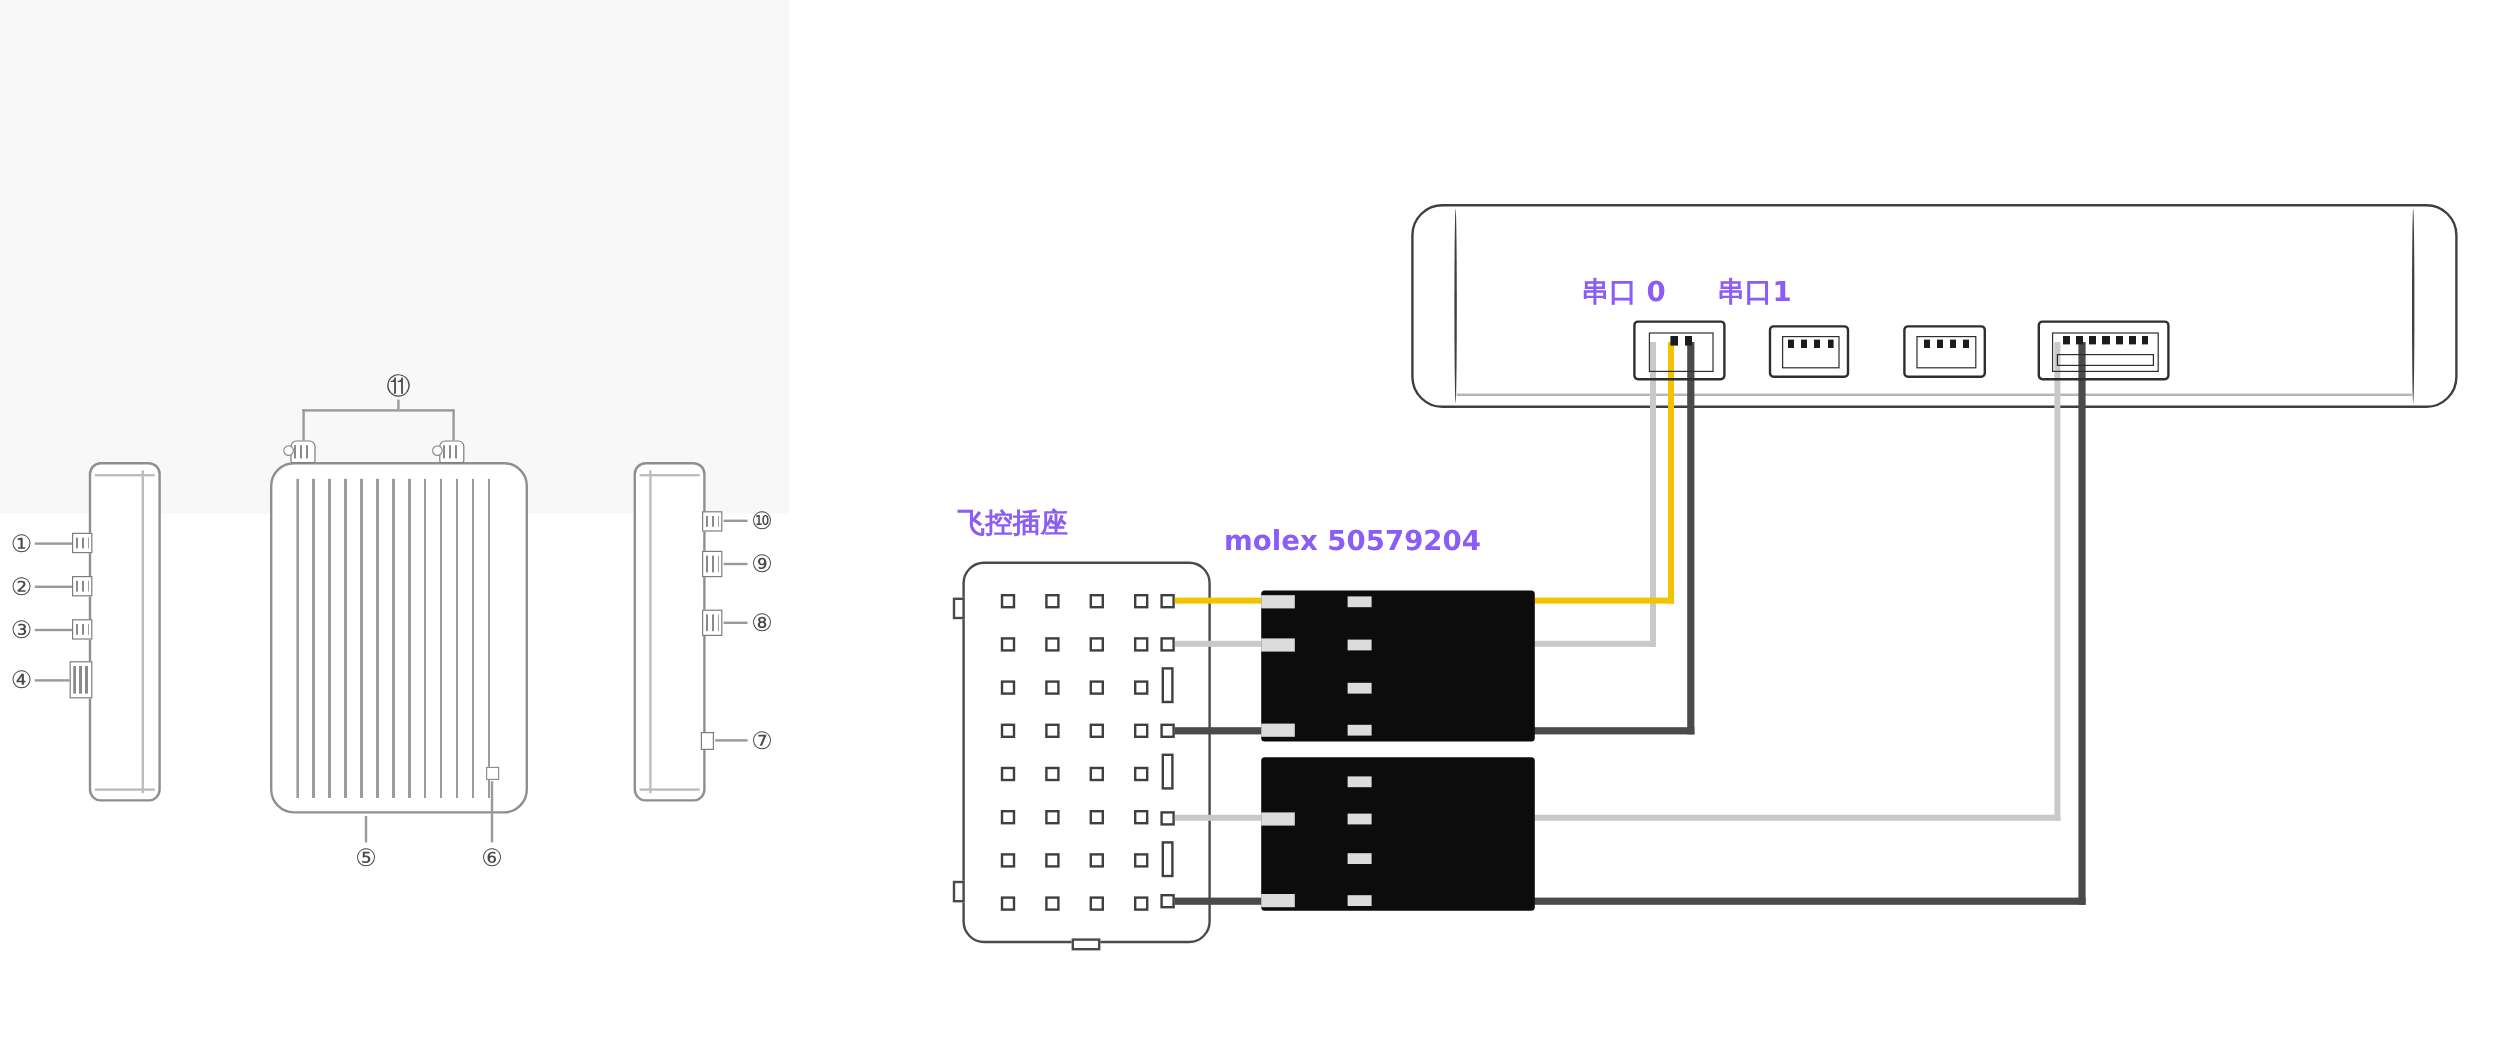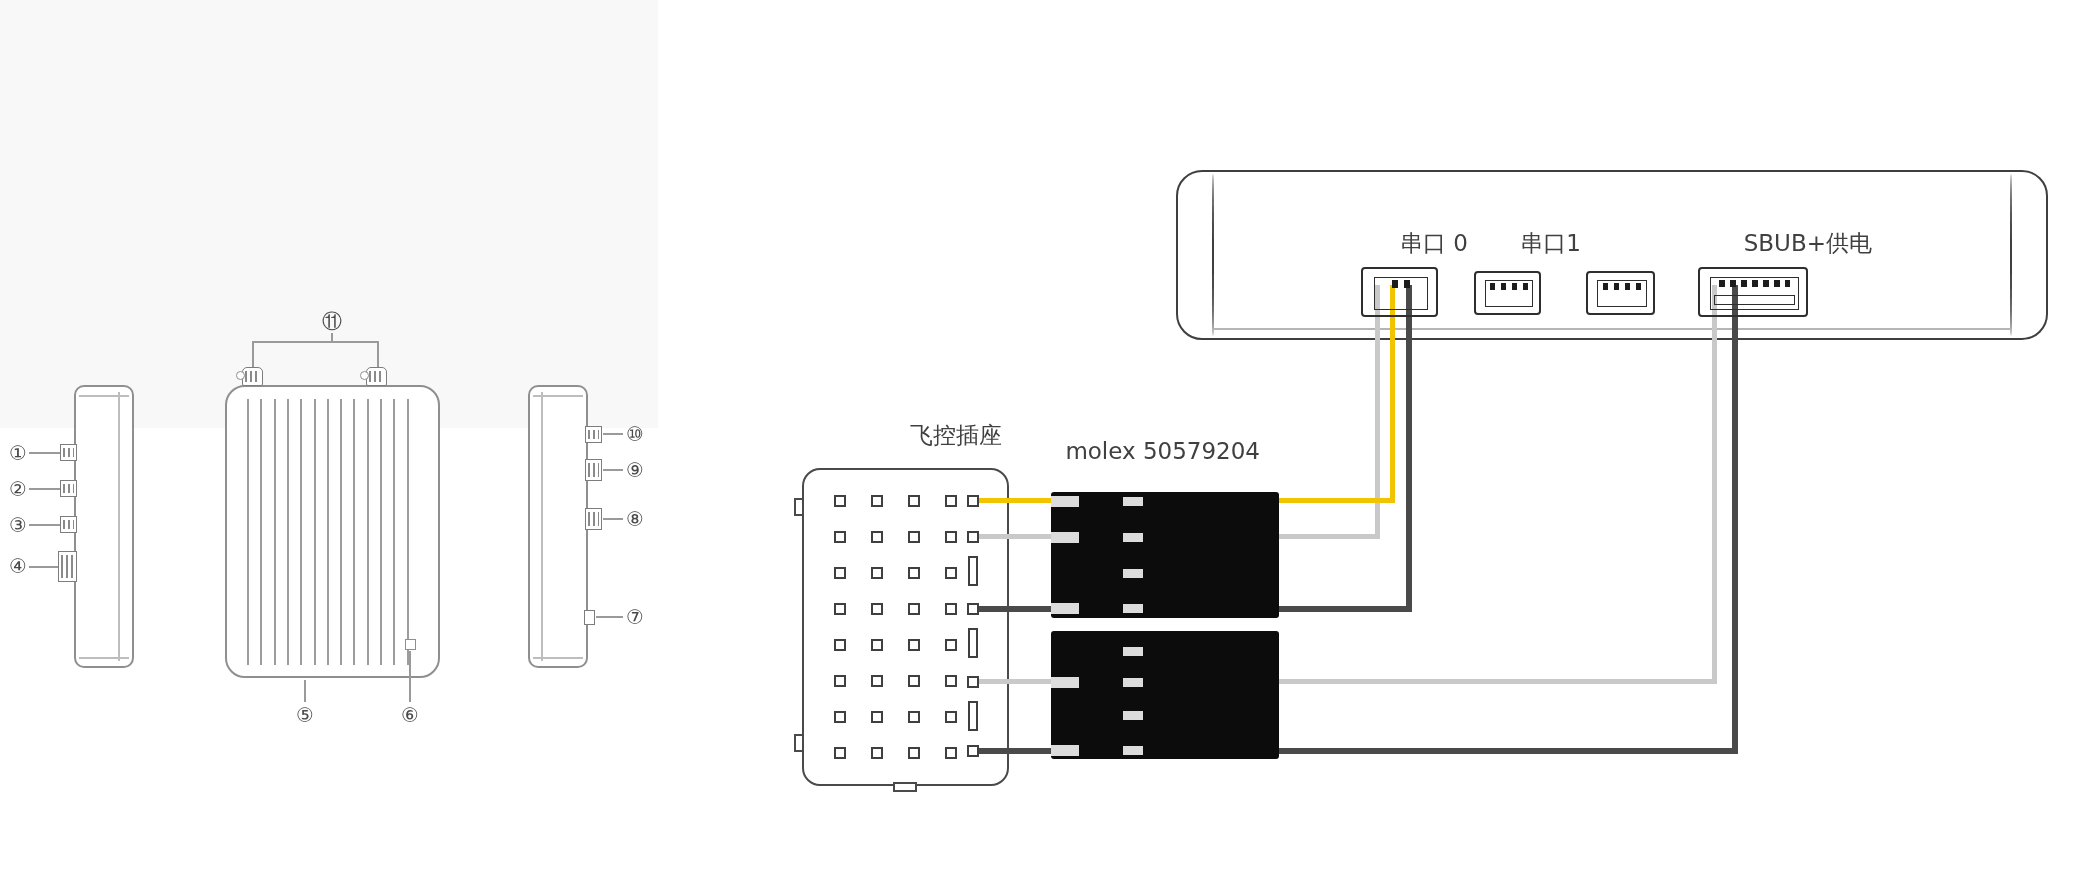--- a/index.html
+++ b/index.html
@@ -24,21 +24,21 @@
   .slot { position:absolute; width:10px; height:30px; border:2.2px solid #3f3f3f; background:#fff; box-sizing:border-box; }
   #pin-grid { position:absolute; left:834px; top:495px; display:grid;
               grid-template-columns:repeat(4,12px); grid-auto-rows:12px; column-gap:25px; row-gap:24px; }
   .tab { position:absolute; border:2px solid #4a4a4a; background:#fff; box-sizing:border-box; }
   .wire { position:absolute; }
   .block { position:absolute; background:#0c0c0c; border-radius:3px; }
   .mark { position:absolute; background:#dcdcdc; }
   .portbox { position:absolute; border:2px solid #2e2e2e; border-radius:4px; box-sizing:border-box; }
   .portinner { position:absolute; border:1.6px solid #2e2e2e; box-sizing:border-box; }
   .portpins { position:absolute; }
-  .lbl { position:absolute; color:#404040; font-size:23px; text-align:right; white-space:nowrap; }
+  .lbl { position:absolute; color:#8b5cf6; font-size:23px; text-align:left; white-space:nowrap;font-weight:bold; }
   .devbody { position:absolute; border:2.5px solid #3f3f3f; border-radius:26px; background:#fff; box-sizing:border-box; }
   .devedge { position:absolute; width:2px; background:#3f3f3f; }
 </style>
 </head>
 <body>
 
 <div id="canvas">
 
   <div class="abs" style="left:0;top:303;width:658px;height:428px;background:#f8f8f8;"></div>
 
@@ -103,21 +103,20 @@
   <div class="leader" style="left:603px;top:518px;width:20px;height:1.5px;"></div>
   <div class="leader" style="left:596px;top:616px;width:27px;height:1.5px;"></div>
 
   <div class="devbody" style="left:1176px;top:170px;width:872px;height:170px;"></div>
   <div class="devedge" style="left:1212px;top:174px;height:162px;border-radius:60%;"></div>
   <div class="devedge" style="left:2010px;top:174px;height:162px;border-radius:60%;"></div>
   <div class="abs" style="left:1214px;top:328px;width:796px;height:1.5px;background:#b5b5b5;"></div>
 
   <div class="lbl" style="left:1318px;top:228px;width:150px;">串口 0</div>
   <div class="lbl" style="left:1431px;top:228px;width:150px;">串口1</div>
-  <div class="lbl" style="left:1632px;top:228px;width:240px;">SBUB+供电</div>
 
   <div class="lbl" style="left:798px;top:420px;width:204px;">飞控插座</div>
   <div class="lbl" style="left:1020px;top:438px;width:240px;">molex 50579204</div>
 
   <div class="abs" style="left:802px;top:468px;width:207px;height:318px;border:2.5px solid #4a4a4a;border-radius:18px;background:#fff;"></div>
   <div class="tab" style="left:794px;top:498px;width:10px;height:18px;"></div>
   <div class="tab" style="left:794px;top:734px;width:10px;height:18px;"></div>
   <div class="tab" style="left:893px;top:782px;width:24px;height:10px;"></div>
 
   <div id="pin-grid">

